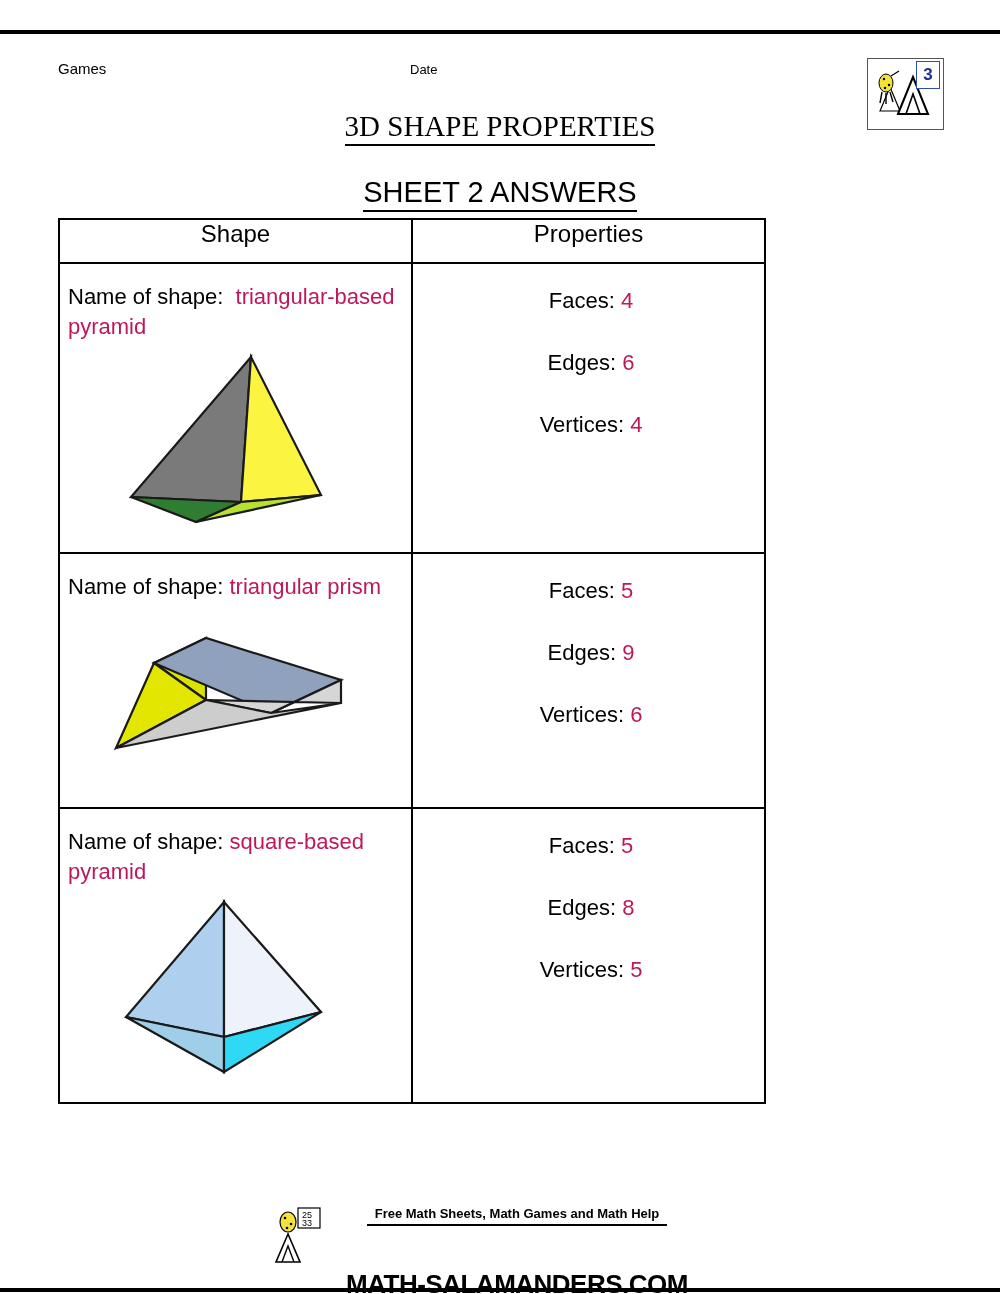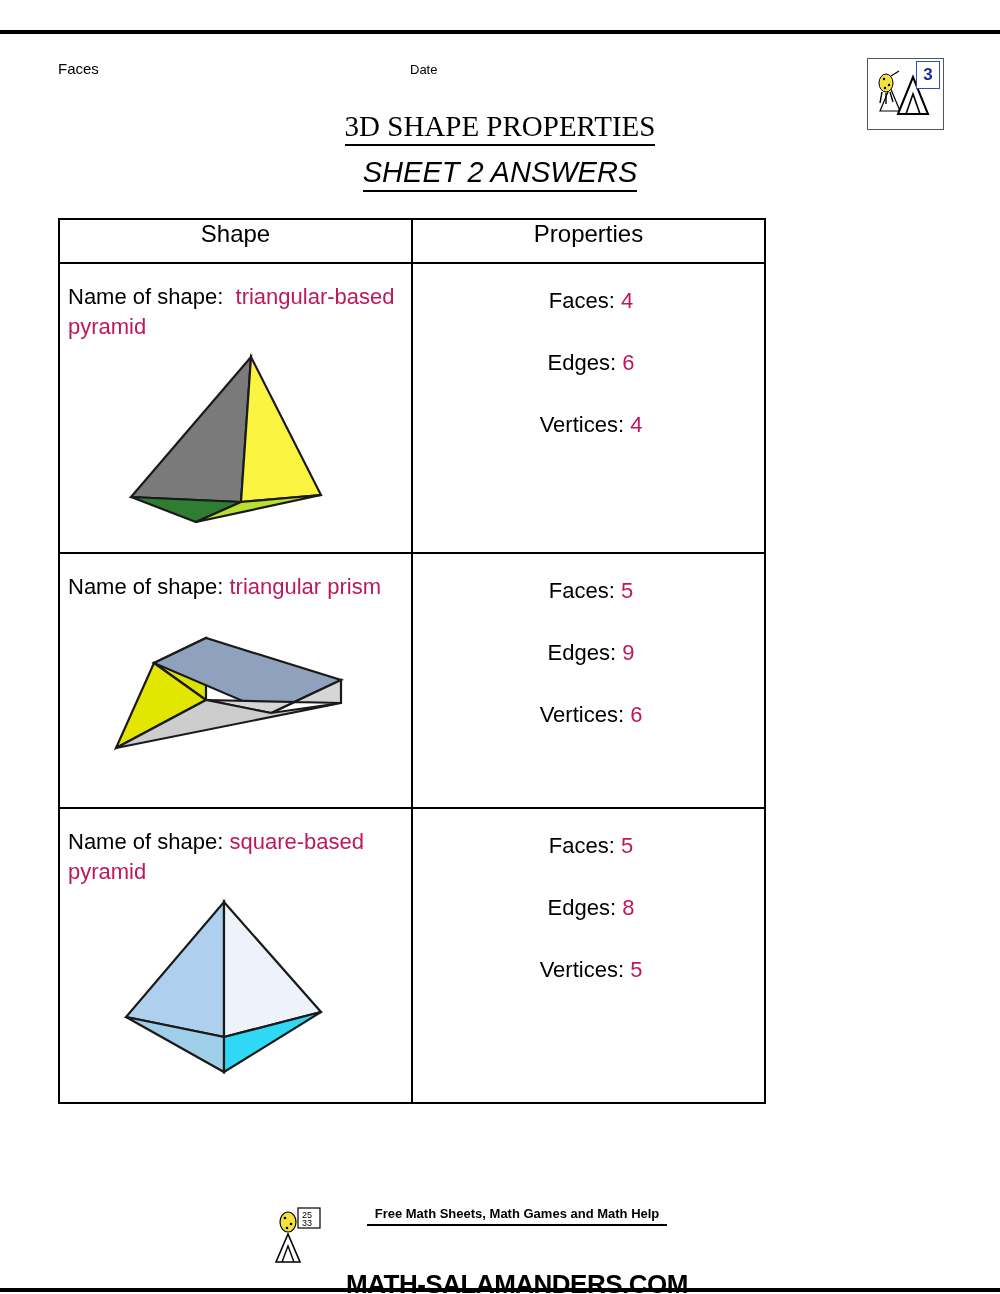--- a/index.html
+++ b/index.html
@@ -71,21 +71,21 @@
     left: 0;
     width: 1000px;
     text-align: center;
     font-size: 29px;
   }
   .title span {
     border-bottom: 2px solid #000;
     padding-bottom: 2px;
   }
   #title1 { top: 110px; font-family: Liberation Serif, serif; }
-  #title2 { top: 156px; font-style: italic; }
+  #title2 { top: 176px; }
 
   table.sheet {
     position: absolute;
     top: 218px;
     left: 58px;
     width: 708px;
     border-collapse: collapse;
     table-layout: fixed;
   }
   table.sheet td, table.sheet th {
@@ -163,21 +163,21 @@
     justify-content: center;
     align-items: flex-start;
     gap: 8px;
   }
 </style>
 </head>
 <body>
 
 <div class="top-rule"></div>
 
-<div class="name-label">Faces</div>
+<div class="name-label">Games</div>
 <div class="date-label">Date</div>
 
 <div class="logo-box">
   <svg width="75" height="70" viewBox="0 0 75 70">
     <g>
       <path d="M12 52 L22 28 L32 52 Z" fill="#ffffff" stroke="#000" stroke-width="1.2"></path>
       <path d="M30 55 L45 18 L60 55 Z" fill="#ffffff" stroke="#000" stroke-width="2"></path>
       <path d="M38 55 L45 35 L52 55" fill="none" stroke="#000" stroke-width="1.6"></path>
       <ellipse cx="18" cy="24" rx="7" ry="9" fill="#f2e23a" stroke="#000" stroke-width="1"></ellipse>
       <circle cx="16" cy="20" r="1.2" fill="#000"></circle>

